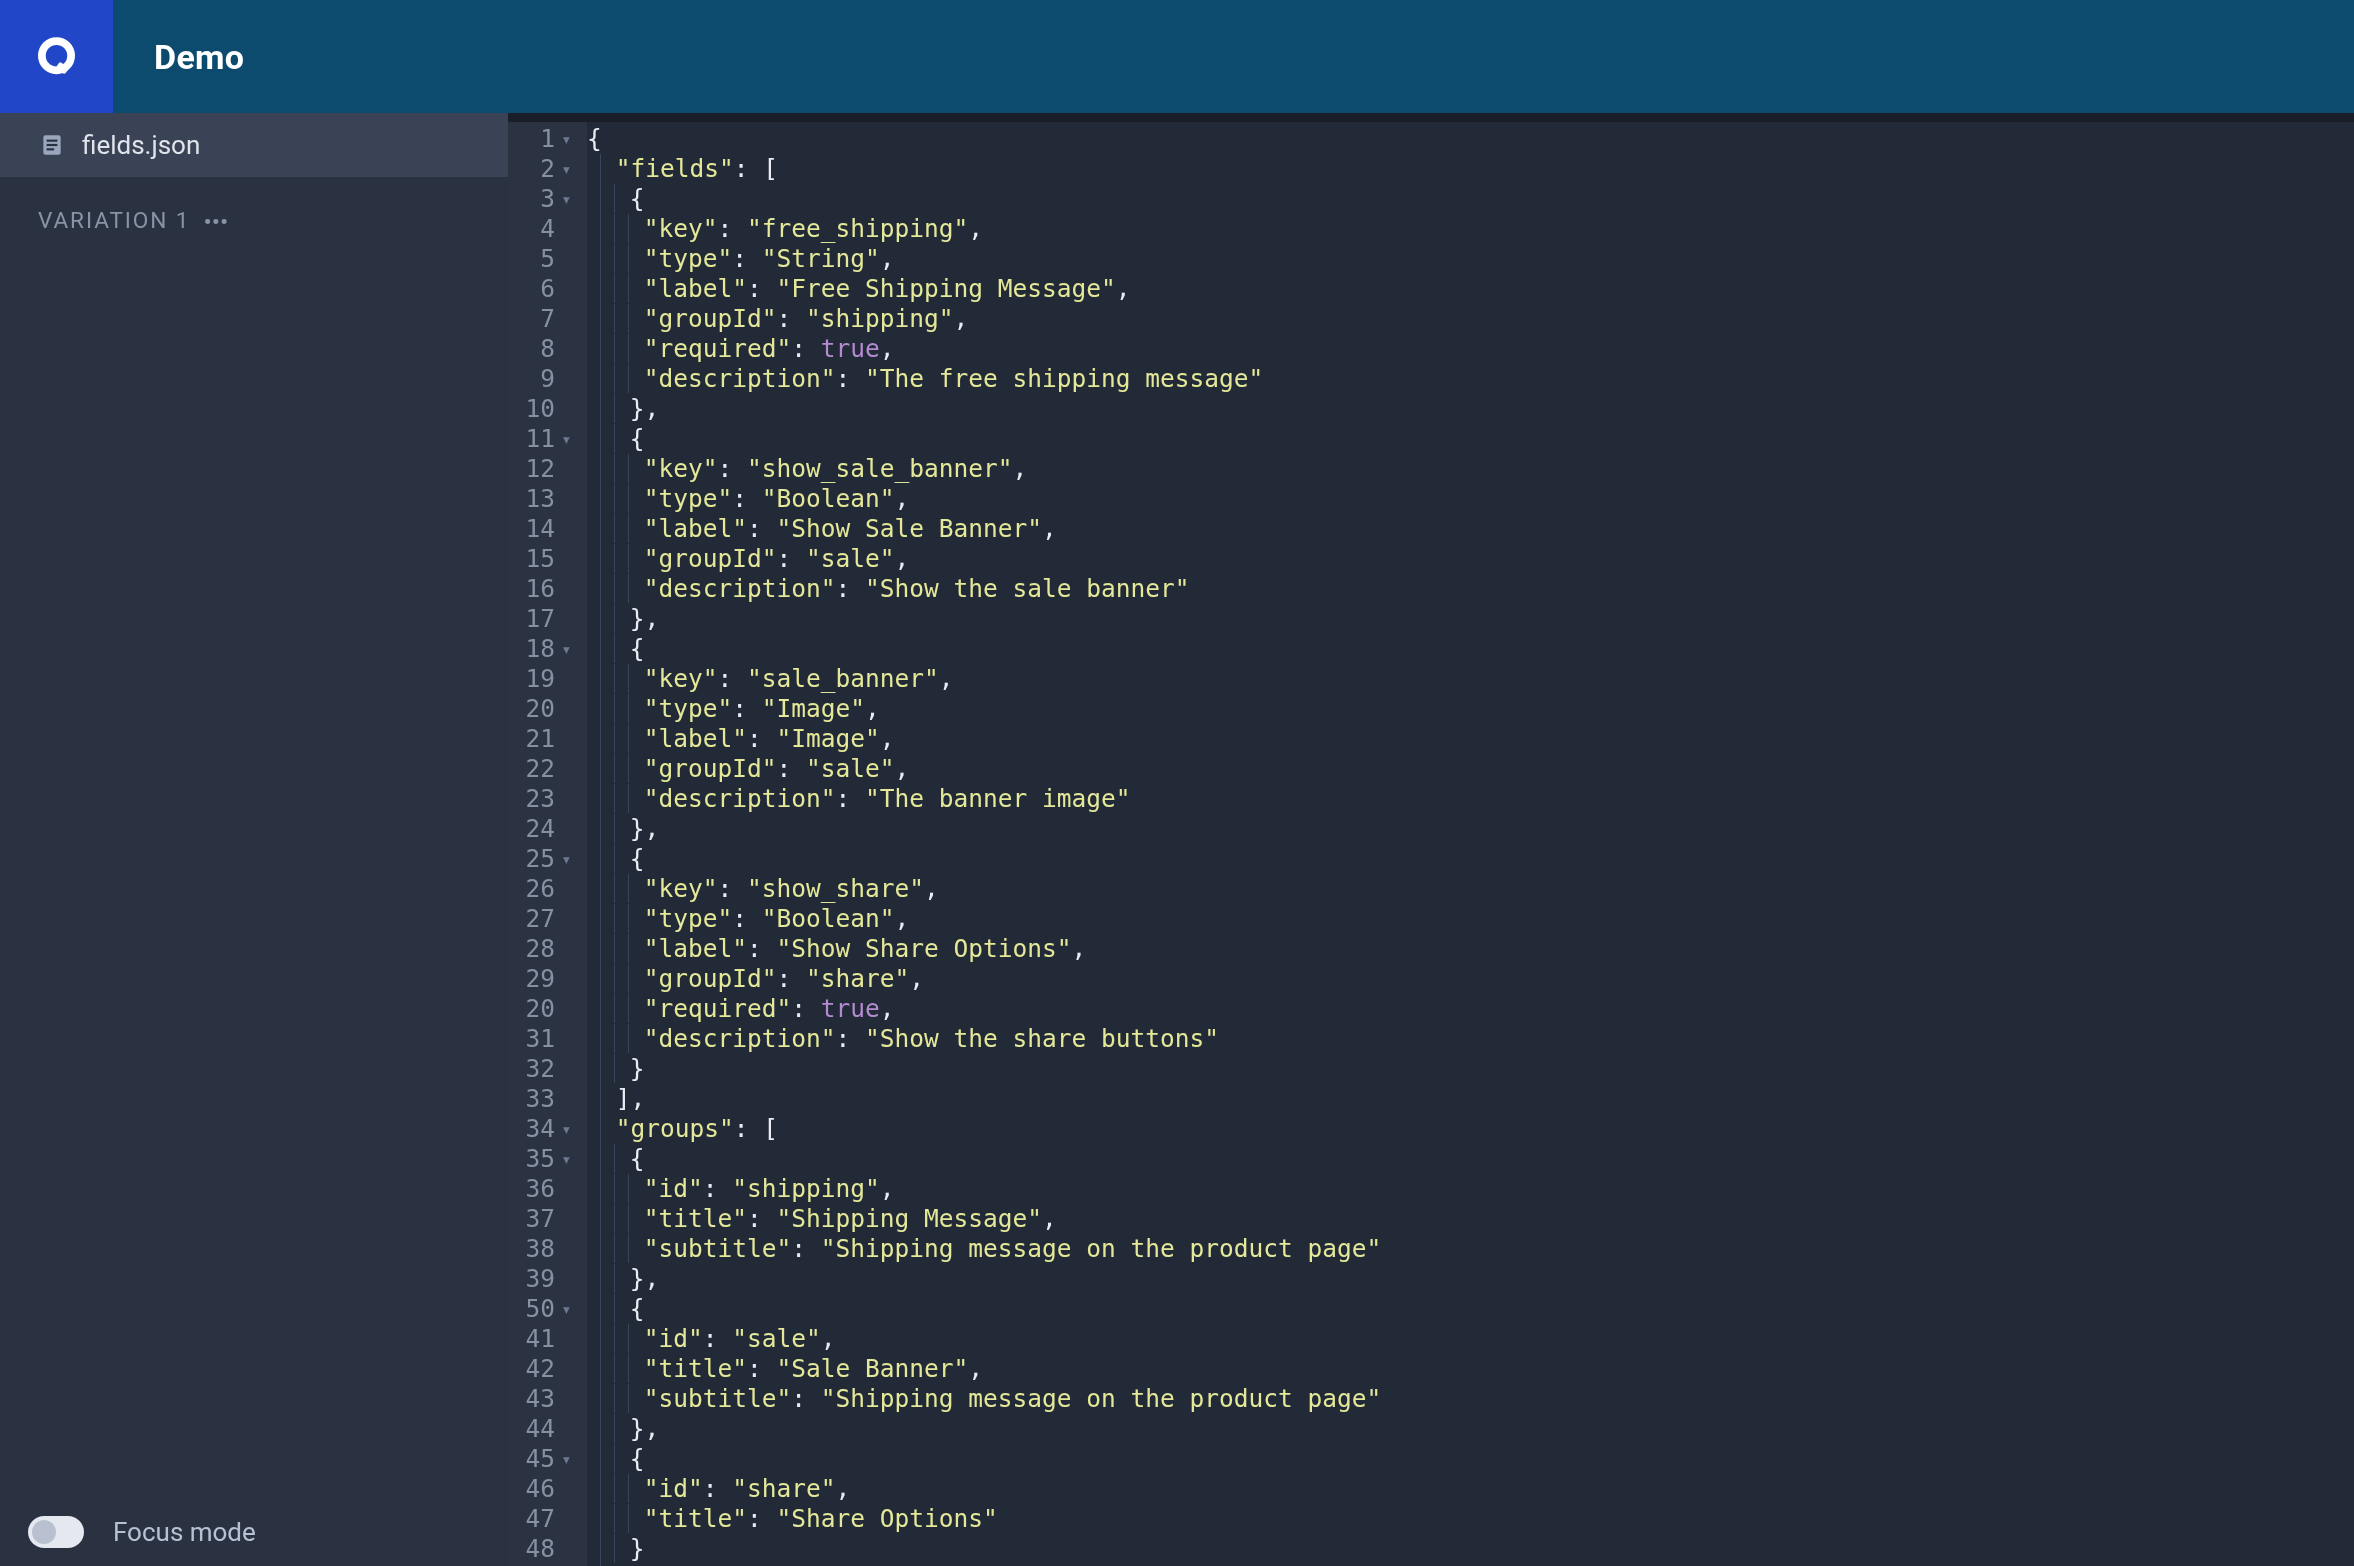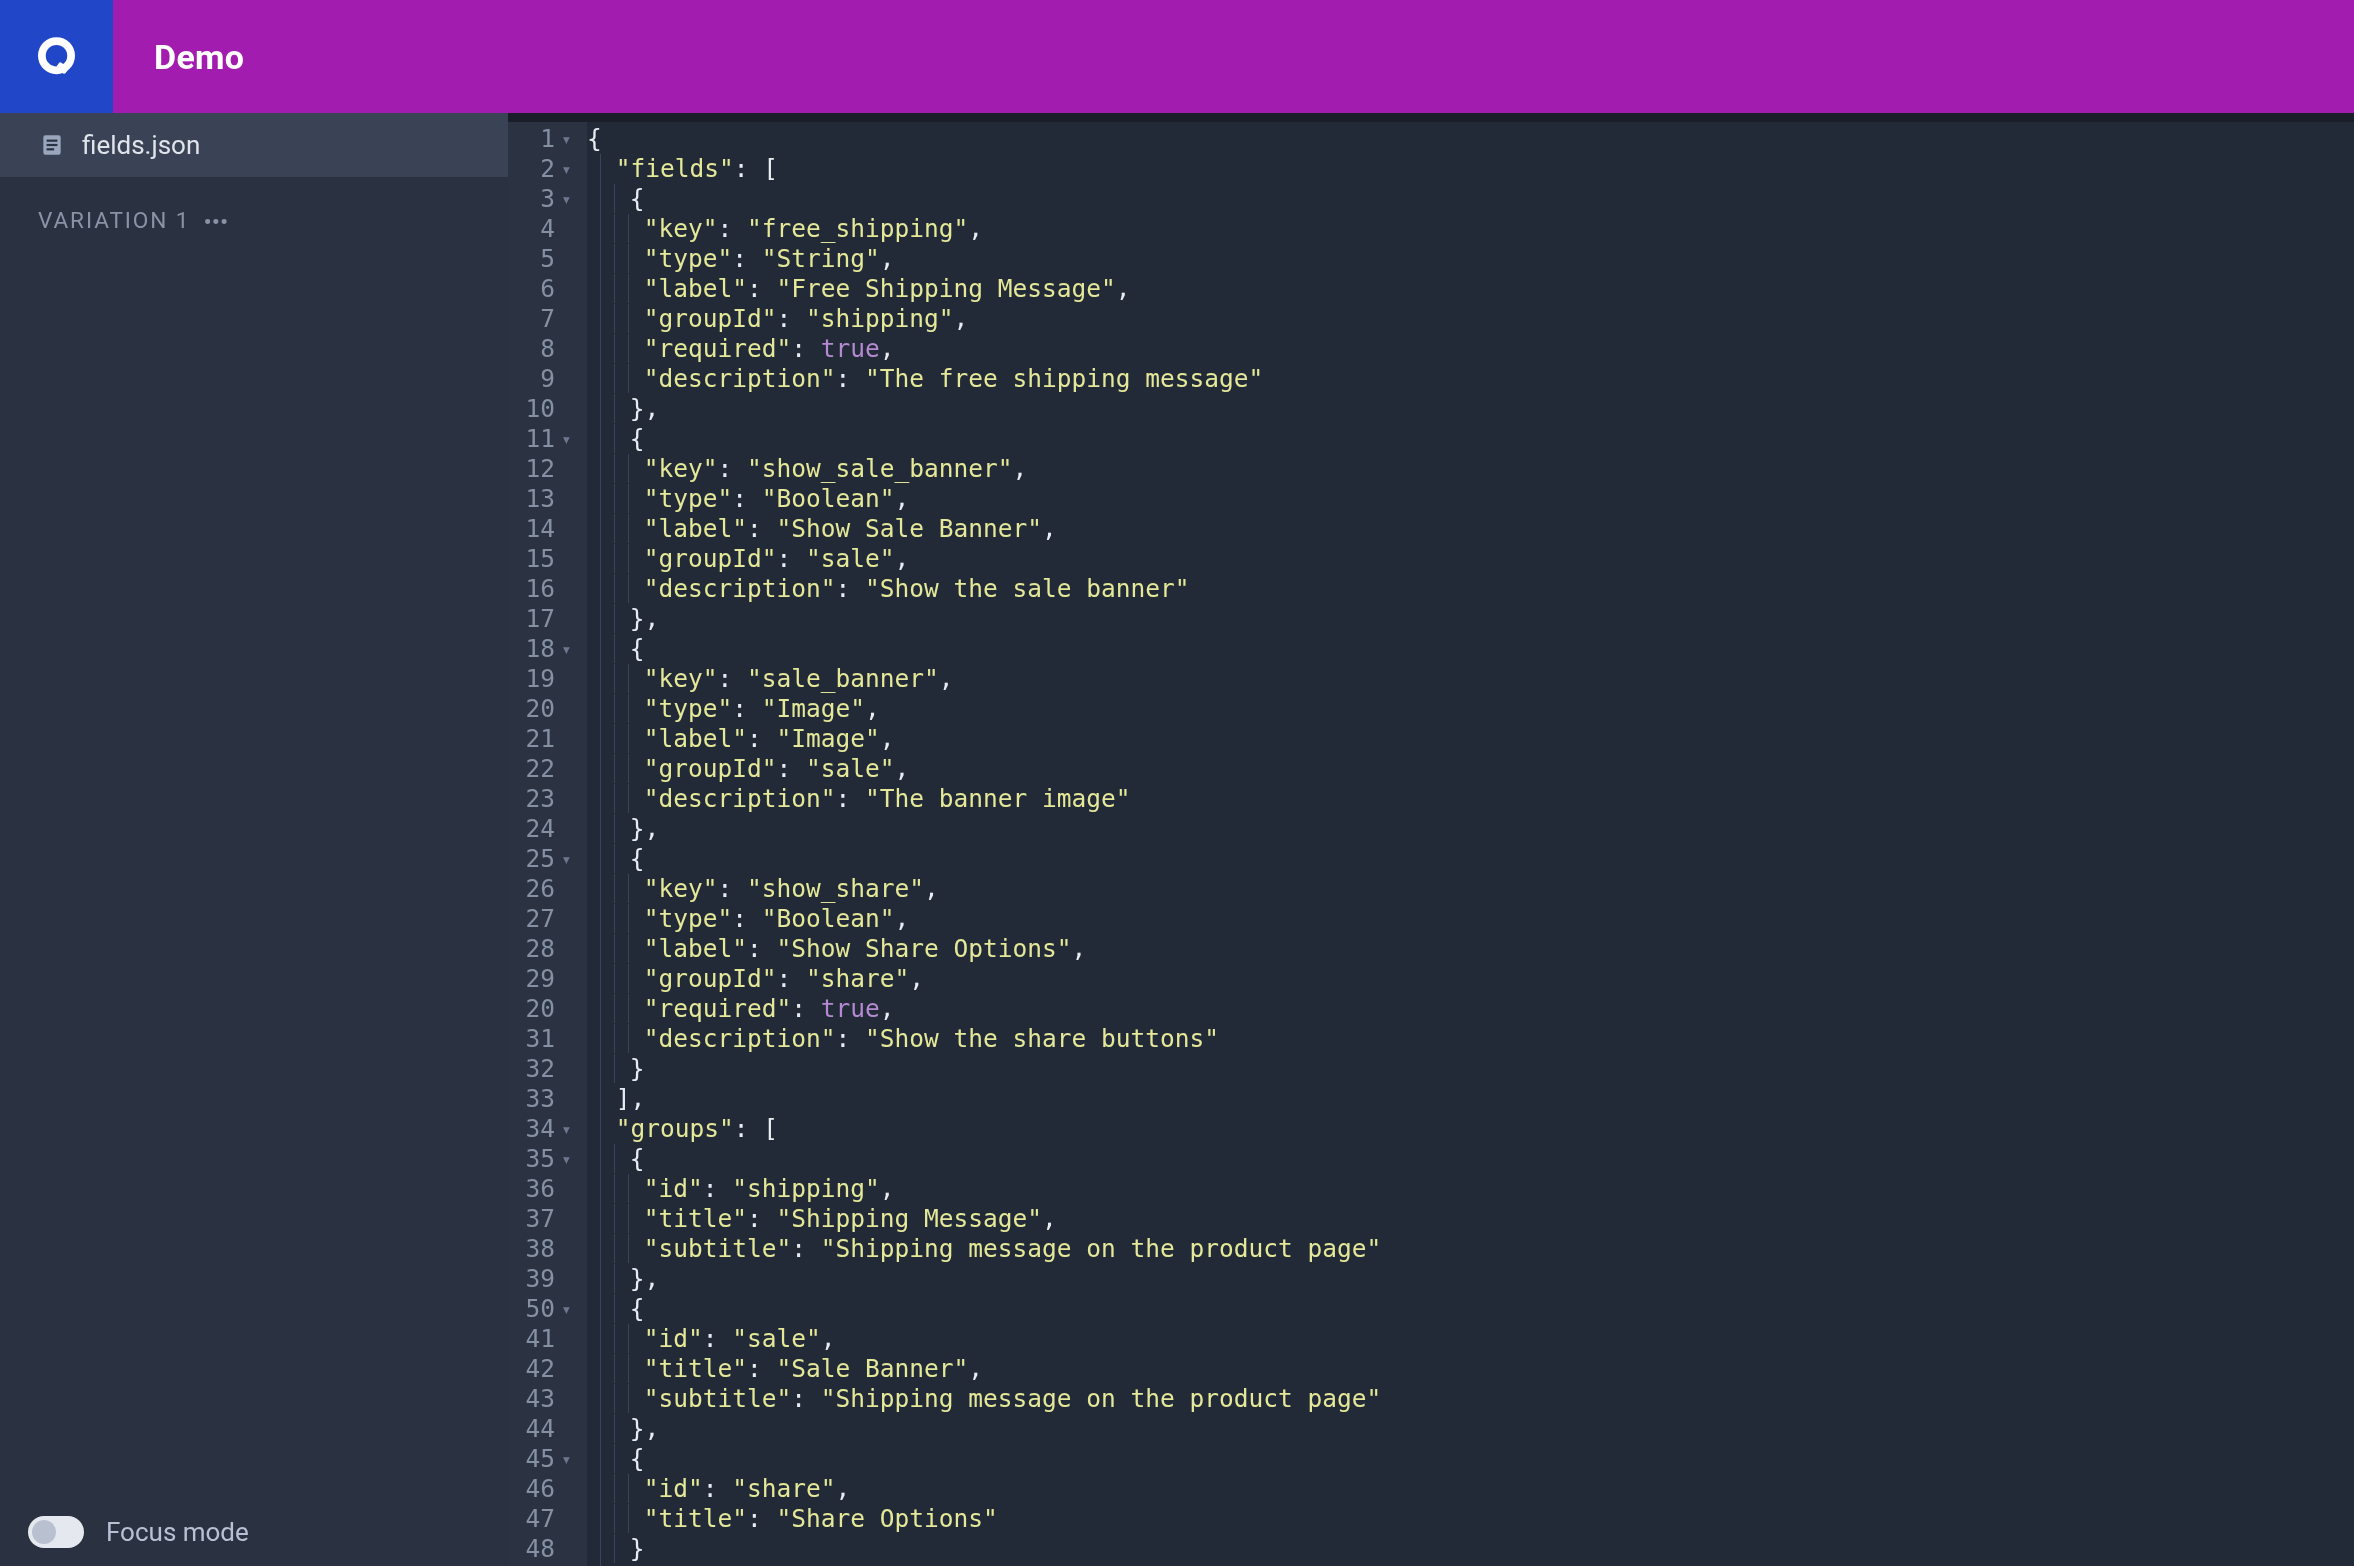--- a/index.html
+++ b/index.html
@@ -1,37 +1,37 @@
 <!DOCTYPE html>
 <html style="font-size:15px"><head>
 <meta charset="utf-8">
 <style>
   * { margin: 0; padding: 0; box-sizing: border-box; }
   html, body { width: 100%; height: 100%; font-family: -apple-system, BlinkMacSystemFont, "Segoe UI", Roboto, Helvetica, Arial, sans-serif; background: #1e2430; }
   .app { display: flex; flex-direction: column; width: 2354px; height: 1567px; background: #222b3a; transform-origin: top left; }
 
   
-  .header { display: flex; align-items: center; height: 113px; background: #a21caf; color: #fff; }
+  .header { display: flex; align-items: center; height: 113px; background: #0c4a6e; color: #fff; }
   .logo-box { width: 113px; height: 113px; background: #2146c7; display: flex; align-items: center; justify-content: center; }
   .logo { width: 43px; height: 43px; }
   .header-title { font-size: 34px; font-weight: 700; margin-left: 41px; letter-spacing: 0.3px; }
 
   
   .body { flex: 1; display: flex; min-height: 0; }
 
   
   .sidebar { width: 508px; background: #2a3242; color: #e5e9f0; display: flex; flex-direction: column; position: relative; }
   .sb-item { display: flex; align-items: center; gap: 17px; padding: 17px 28px; font-size: 26px; color: #e0e4eb; cursor: pointer; }
   .sb-item.active { background: #3a4356; padding-left: 39px; }
   .sb-section { padding: 30px 28px 11.3px 38px; font-size: 22.6px; letter-spacing: 1.9px; color: #8a93a6; display: flex; align-items: flex-end; gap: 13px; }
   .sb-dots { letter-spacing: 0; color: #8a93a6; font-size: 24.5px; line-height: 1; }
 
   .file-icon { width: 26px; height: 26px; display: inline-flex; flex: 0 0 auto; }
 
-  .sb-footer { position: absolute; bottom: 19px; left: 28px; display: flex; align-items: center; gap: 22px; }
+  .sb-footer { position: absolute; bottom: 19px; left: 28px; display: flex; align-items: center; gap: 29px; }
   .toggle { width: 56px; height: 32px; border-radius: 32px; background: #e6e8ef; position: relative; cursor: pointer; }
   .toggle-knob { position: absolute; left: 3.8px; top: 3.8px; width: 24.5px; height: 24.5px; border-radius: 50%; background: #b9c0cf; }
   .sb-footer-label { font-size: 26px; color: #b8c1d4; }
 
   
   .editor { flex: 1; display: flex; min-width: 0; background: #242b39; }
   .gutter { width: 79px; background: #2b3342; color: #8590a2; font-family: ui-monospace, SFMono-Regular, Menlo, Consolas, monospace; font-size: 24.5px; line-height: 30px; text-align: right; padding: 1.9px 15px 0 0; user-select: none; }
   .gutter .ln { display: flex; justify-content: flex-end; align-items: center; height: 30px; }
   .fold { color: #6d7890; margin-left: 5.6px; width: 11.3px; display: inline-block; text-align: center; font-size: 17px; }
   .code-scroll { flex: 1; overflow: hidden; background: #222a38; }

